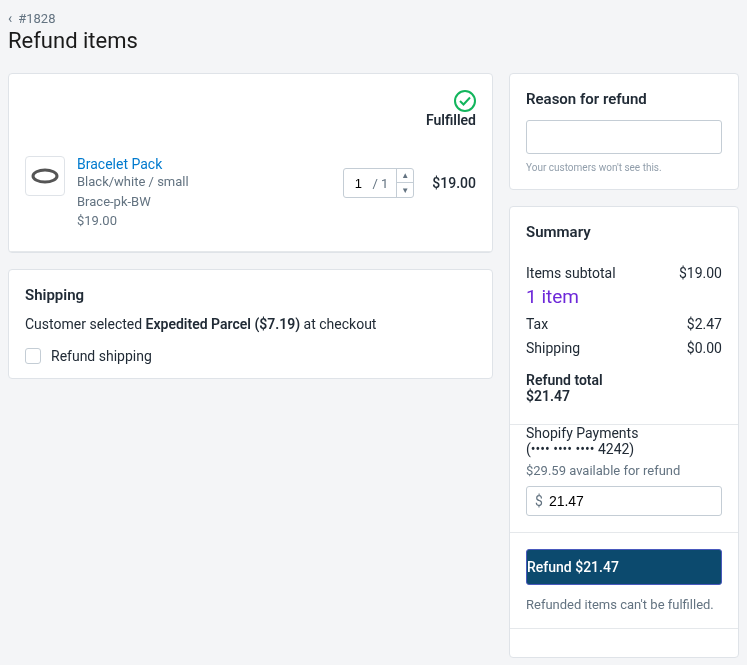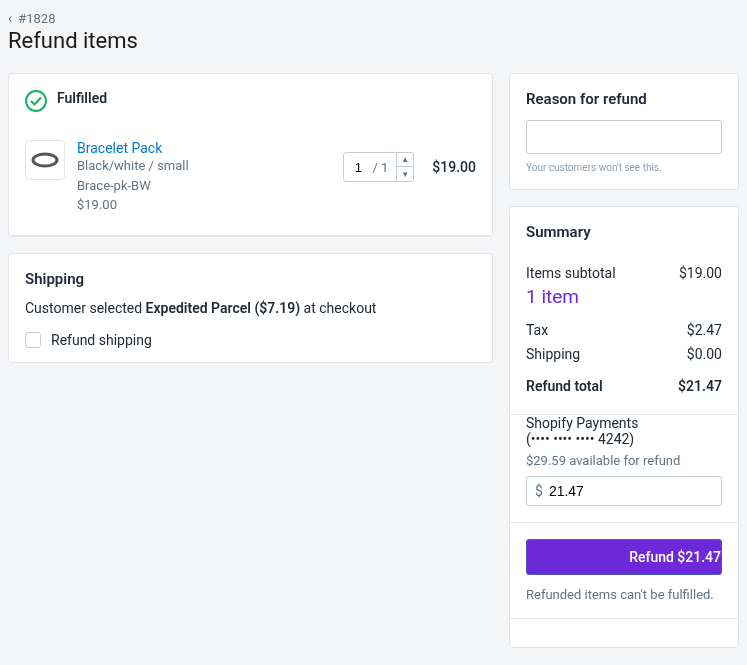--- a/index.html
+++ b/index.html
@@ -13,21 +13,21 @@
     }
     .header-row { display:flex; align-items:center; gap:6px; color:#637381; font-size:13px; margin-bottom:2px;}
     .header-row .chev { font-size:14px; }
     h1 { font-size:22px; font-weight:400; color:#1a1a1a; margin-bottom:20px;}
     .cols { display:flex; gap:16px; align-items:flex-start;}
     .left { flex:1; min-width:0;}
     .right { width:230px;}
     .card { background:#fff; border:1px solid #dfe3e8; border-radius:4px; margin-bottom:16px;}
     .card-h { padding:16px 16px 12px; font-weight:600; font-size:15px;}
     .divider { border-top:1px solid #e5e8eb;}
-    .fulfilled-head{ display:flex; align-items:flex-start; gap:10px; padding:16px;}
+    .fulfilled-head{ display:flex; align-items:flex-end; padding:16px;flex-direction:column;}
     .fulfilled-head .badge{
       width:22px; height:22px; border:2px solid #12b55c; border-radius:50%;
       display:flex; align-items:center; justify-content:center;
     }
     .fulfilled-head .badge svg{ width:12px; height:12px; }
     .fulfilled-head span{ font-weight:600;}
     .line-item{ display:flex; align-items:flex-start; gap:12px; padding:12px 16px 20px;}
     .thumb{
       width:40px; height:40px; border:1px solid #dfe3e8; border-radius:4px; background:#fff;
       display:flex; align-items:center; justify-content:center;
@@ -69,22 +69,22 @@
       padding:16px 16px 8px; font-size:11px; font-weight:700; letter-spacing:0.5px; color:#637381;
     }
     .refund-input{
       display:flex; align-items:center;
       border:1px solid #c4cdd5; border-radius:3px; padding:6px 8px; margin-top:8px;
     }
     .refund-input .sym{ color:#637381; margin-right:6px;}
     .refund-input input{ border:none; outline:none; font-size:14px; width:100%;}
     .btn-primary{
       display:block; width:100%;
-      background:#6d28d9; color:#fff; border:1px solid #4959bd; border-radius:3px;
-      padding:9px 0; font-size:14px; font-weight:500; text-align:right; cursor:pointer;
+      background:#0c4a6e; color:#fff; border:1px solid #4959bd; border-radius:3px;
+      padding:9px 0; font-size:14px; font-weight:500; text-align:left; cursor:pointer;
     }
     .note{ color:#637381; font-size:13px;}
     .pad-b{ padding:0 16px 16px;}
     .strong{ font-weight:600;}
   </style>
 </head>
 <body>
 
 <div class="header-row">
   <span class="chev">‹</span>
@@ -155,29 +155,29 @@
     </div>
 
     <div class="card">
       <div class="card-h">Summary</div>
       <div class="sum-block">
         <div class="sum-row">
           <span>Items subtotal</span>
           <span>$19.00</span>
         </div>
         <div class="sum-sub">1 item</div>
-        <div class="sum-row" style="margin-top:10px;gap:36px;">
+        <div class="sum-row" style="margin-top:4px;gap:36px;">
           <span>Tax</span>
           <span>$2.47</span>
         </div>
         <div class="sum-row">
           <span>Shipping</span>
           <span>$0.00</span>
         </div>
-        <div class="sum-row strong" style="margin-top:8px;">
+        <div class="sum-row strong" style="margin-top:8px;flex-direction:column;">
           <span>Refund total</span>
           <span>$21.47</span>
         </div>
       </div>
       <div class="divider"></div>
       <div style="padding:0 16px 16px;">
         <div>Shopify Payments</div>
         <div>(•••• •••• •••• 4242)</div>
         <div class="note" style="margin-top:6px;">$29.59 available for refund</div>
         <div class="refund-input">

